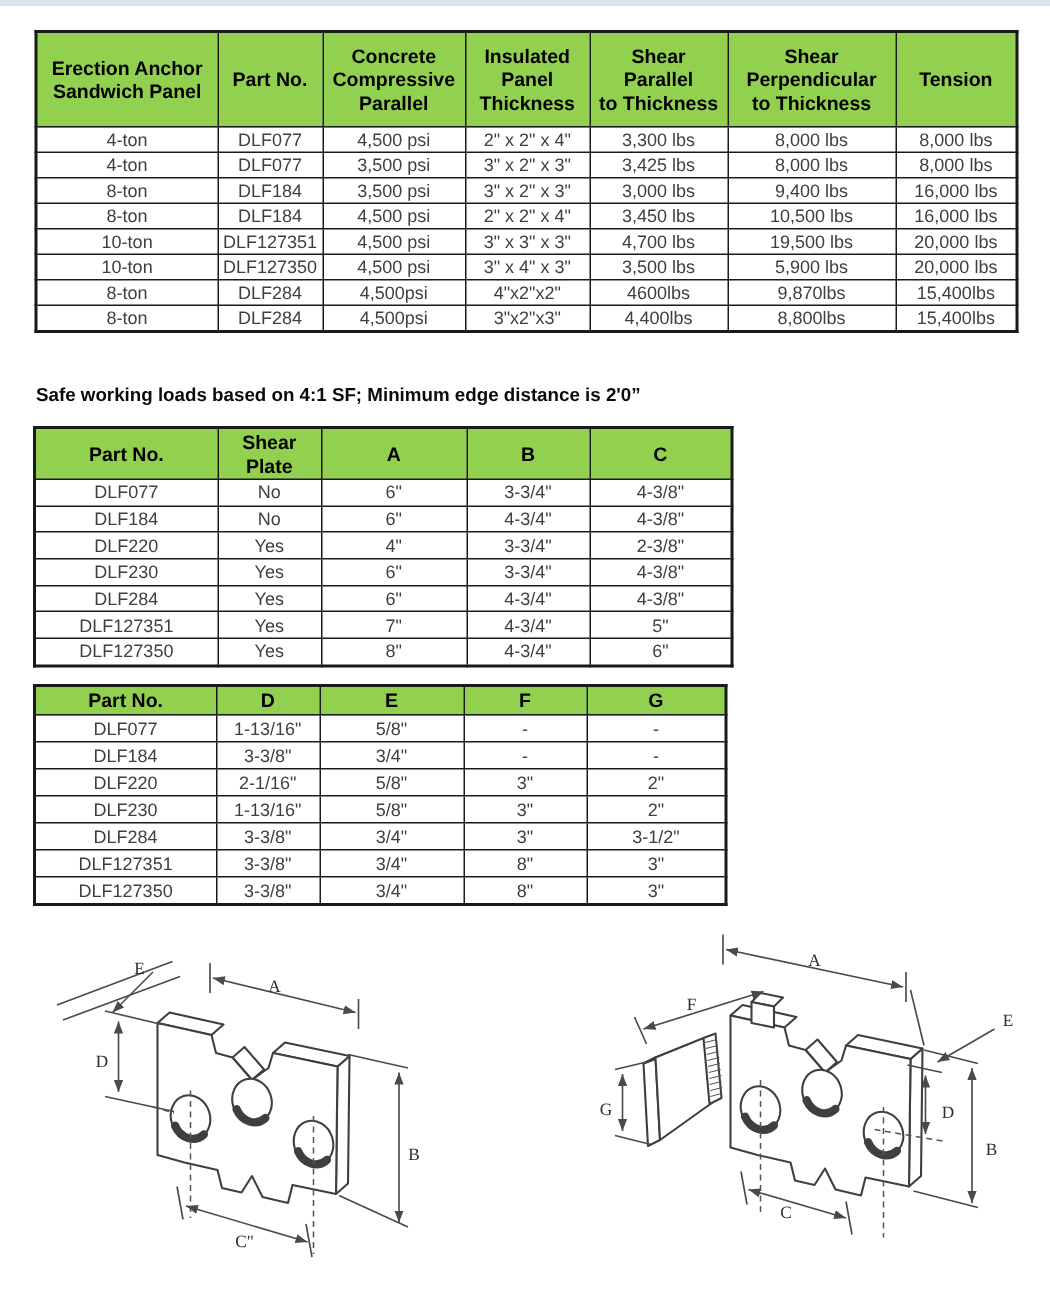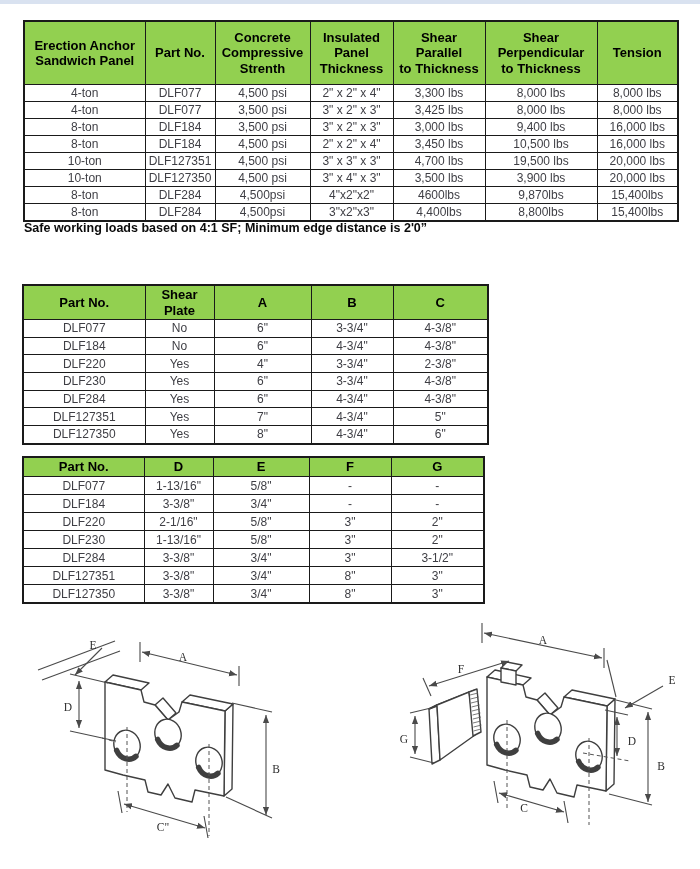--- a/index.html
+++ b/index.html
@@ -22,21 +22,21 @@
   #t1{left:23px;top:20px;width:654px;}
   #t1 th{height:60px;}
   #t1 td{height:16px;text-align:center;}
   #t2{left:22px;top:284px;width:465px;}
   #t2 th{height:31px;}
   #t2 td{height:16.7px;}
   #t3{left:22px;top:456px;width:461px;}
   #t3 th{height:16px;font-size:13px;}
   #t3 td{height:17px;}
   .notes{position:absolute;left:24px;top:221px;color:#0b0b0b;font-weight:bold;font-size:12.5px;}
-  .notes .n1{margin-bottom:4px;}
+  .notes .n1{margin-bottom:4px;margin-top:35px;}
   .notes .n2,.notes .n3{line-height:14.5px;}
   .dg{position:absolute;}
   .dg text{font-family:"Liberation Serif",serif;font-size:11.5px;fill:#2e2e2e;}
   #dgl{left:20px;top:622px;}
   #dgr{left:385px;top:618px;}
 </style>
 </head>
 <body>
 
 <div class="topbar"></div>
@@ -51,21 +51,21 @@
       <col style="width:112px">
       <col style="width:81px">
   </colgroup>
   <thead>
     <tr>
         <th>Erection Anchor
 Sandwich Panel</th>
         <th>Part No.</th>
         <th>Concrete
 Compressive
-Strenth</th>
+Parallel</th>
         <th>Insulated
 Panel
 Thickness</th>
         <th>Shear
 Parallel
 to Thickness</th>
         <th>Shear
 Perpendicular
 to Thickness</th>
         <th>Tension</th>
@@ -116,21 +116,21 @@
         <td>4,700 lbs</td>
         <td>19,500 lbs</td>
         <td>20,000 lbs</td>
       </tr>
       <tr>
         <td>10-ton</td>
         <td>DLF127350</td>
         <td>4,500 psi</td>
         <td>3" x 4" x 3"</td>
         <td>3,500 lbs</td>
-        <td>3,900 lbs</td>
+        <td>5,900 lbs</td>
         <td>20,000 lbs</td>
       </tr>
       <tr>
         <td>8-ton</td>
         <td>DLF284</td>
         <td>4,500psi</td>
         <td>4"x2"x2"</td>
         <td>4600lbs</td>
         <td>9,870lbs</td>
         <td>15,400lbs</td>

